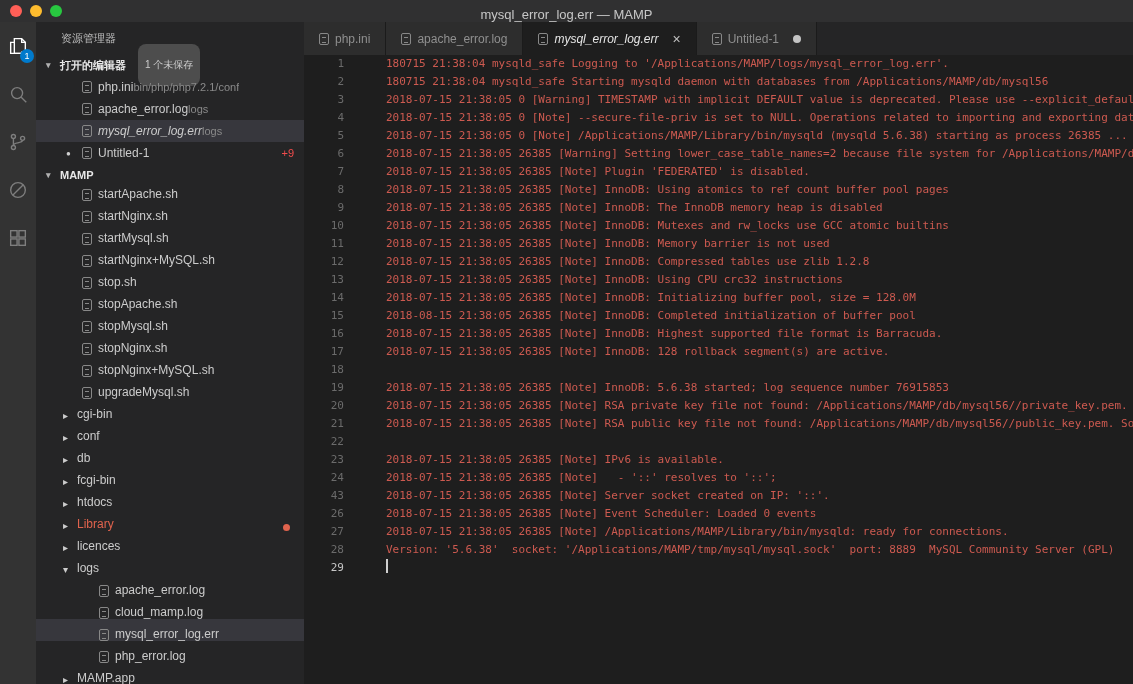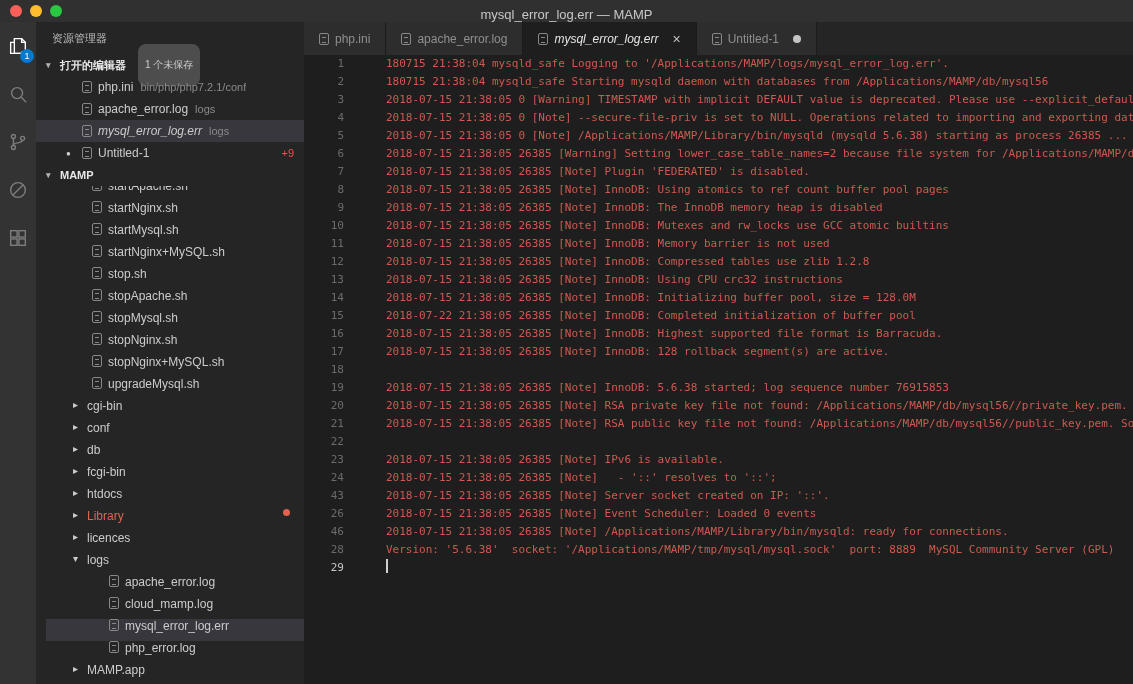--- a/index.html
+++ b/index.html
@@ -21,39 +21,39 @@
   .ab-item { height:48px; display:flex; align-items:center; justify-content:center;
              position:relative; color:#7e7e7e; cursor:pointer; }
   .ab-item.active { color:#ffffff; }
   .ab-item svg { width:22px; height:22px; }
   .ab-badge { position:absolute; right:2px; bottom:7px; min-width:14px; height:14px;
               border-radius:7px; background:var(--badge-blue); color:#fff; font-size:9px;
               line-height:14px; text-align:center; padding:0 2px; }
 
   
   .sidebar { width:268px; background:#252526; flex:none; overflow:hidden; color:#cccccc; }
-  .sidebar-title { height:32px; line-height:32px; padding-left:16px; font-size:11px; color:#bbbbbb; }
+  .sidebar-title { height:32px; line-height:32px; padding-left:25px; font-size:11px; color:#bbbbbb; }
   .section-header { height:22px; display:flex; align-items:center; padding-left:10px;
                     font-size:11px; font-weight:bold; color:#e7e7e7; gap:4px; cursor:pointer; }
   .section-header .chev { font-size:9px; color:#b0b0b0; width:10px; flex:none; }
   .sec-badge { margin-left:8px; background:#4d4d4d; color:#cccccc; font-weight:normal;
                font-size:10px; padding:14px 7px; border-radius:8px; }
   .mamp-header { position:relative; z-index:2; background:#252526; }
 
   .oe-row { height:22px; display:flex; align-items:center; padding-left:30px;
             font-size:12px; cursor:pointer; }
   .oe-row.selected, .tree-row.selected { background:#37373d; }
   .mod-dot { width:16px; flex:none; font-size:8px; color:#d0d0d0; }
   .row-label { white-space:nowrap; }
   .italic { font-style:italic; }
-  .row-desc { margin-left:7px; font-size:11px; color:#8a8a8a; white-space:nowrap; overflow:hidden; }
+  .row-desc { font-size:11px; color:#8a8a8a; white-space:nowrap; overflow:hidden; }
   .oe-badge { margin-left:auto; margin-right:10px; color:var(--error-red); font-size:11px; }
 
   #tree-list { margin-top:-7px; position:relative; z-index:1; }
-  .tree-row { height:22px; display:flex; align-items:flex-start; font-size:12px; cursor:pointer;margin-left:10px; }
+  .tree-row { height:22px; display:flex; align-items:flex-end; font-size:12px; cursor:pointer; }
   .tree-row.folder.lvl0 { padding-left:27px; }
   .tree-row.file.lvl0 { padding-left:46px; }
   .tree-row.file.lvl1 { padding-left:63px; }
   .chev { width:14px; font-size:10px; color:#cccccc; flex:none; }
   .status-dot { margin-left:auto; margin-right:14px; width:7px; height:7px; border-radius:50%;
                 background:var(--library-red); flex:none; }
   .red { color:var(--library-red); }
 
   
   .file-icon { width:10px; height:12px; border:1px solid #888; border-radius:2px;
@@ -295,30 +295,30 @@
         <div class="line"><span class="ln">5</span><span class="ltext">2018-07-15 21:38:05 0 [Note] /Applications/MAMP/Library/bin/mysqld (mysqld 5.6.38) starting as process 26385 ...</span></div>
         <div class="line"><span class="ln">6</span><span class="ltext">2018-07-15 21:38:05 26385 [Warning] Setting lower_case_table_names=2 because file system for /Applications/MAMP/db/mysql56/ is case insensitive</span></div>
         <div class="line"><span class="ln">7</span><span class="ltext">2018-07-15 21:38:05 26385 [Note] Plugin 'FEDERATED' is disabled.</span></div>
         <div class="line"><span class="ln">8</span><span class="ltext">2018-07-15 21:38:05 26385 [Note] InnoDB: Using atomics to ref count buffer pool pages</span></div>
         <div class="line"><span class="ln">9</span><span class="ltext">2018-07-15 21:38:05 26385 [Note] InnoDB: The InnoDB memory heap is disabled</span></div>
         <div class="line"><span class="ln">10</span><span class="ltext">2018-07-15 21:38:05 26385 [Note] InnoDB: Mutexes and rw_locks use GCC atomic builtins</span></div>
         <div class="line"><span class="ln">11</span><span class="ltext">2018-07-15 21:38:05 26385 [Note] InnoDB: Memory barrier is not used</span></div>
         <div class="line"><span class="ln">12</span><span class="ltext">2018-07-15 21:38:05 26385 [Note] InnoDB: Compressed tables use zlib 1.2.8</span></div>
         <div class="line"><span class="ln">13</span><span class="ltext">2018-07-15 21:38:05 26385 [Note] InnoDB: Using CPU crc32 instructions</span></div>
         <div class="line"><span class="ln">14</span><span class="ltext">2018-07-15 21:38:05 26385 [Note] InnoDB: Initializing buffer pool, size = 128.0M</span></div>
-        <div class="line"><span class="ln">15</span><span class="ltext">2018-07-22 21:38:05 26385 [Note] InnoDB: Completed initialization of buffer pool</span></div>
+        <div class="line"><span class="ln">15</span><span class="ltext">2018-08-15 21:38:05 26385 [Note] InnoDB: Completed initialization of buffer pool</span></div>
         <div class="line"><span class="ln">16</span><span class="ltext">2018-07-15 21:38:05 26385 [Note] InnoDB: Highest supported file format is Barracuda.</span></div>
         <div class="line"><span class="ln">17</span><span class="ltext">2018-07-15 21:38:05 26385 [Note] InnoDB: 128 rollback segment(s) are active.</span></div>
         <div class="line"><span class="ln">18</span></div>
         <div class="line"><span class="ln">19</span><span class="ltext">2018-07-15 21:38:05 26385 [Note] InnoDB: 5.6.38 started; log sequence number 76915853</span></div>
         <div class="line"><span class="ln">20</span><span class="ltext">2018-07-15 21:38:05 26385 [Note] RSA private key file not found: /Applications/MAMP/db/mysql56//private_key.pem. Some authentication plugins will not work.</span></div>
         <div class="line"><span class="ln">21</span><span class="ltext">2018-07-15 21:38:05 26385 [Note] RSA public key file not found: /Applications/MAMP/db/mysql56//public_key.pem. Some authentication plugins will not work.</span></div>
         <div class="line"><span class="ln">22</span></div>
         <div class="line"><span class="ln">23</span><span class="ltext">2018-07-15 21:38:05 26385 [Note] IPv6 is available.</span></div>
         <div class="line"><span class="ln">24</span><span class="ltext">2018-07-15 21:38:05 26385 [Note]   - '::' resolves to '::';</span></div>
         <div class="line"><span class="ln">43</span><span class="ltext">2018-07-15 21:38:05 26385 [Note] Server socket created on IP: '::'.</span></div>
         <div class="line"><span class="ln">26</span><span class="ltext">2018-07-15 21:38:05 26385 [Note] Event Scheduler: Loaded 0 events</span></div>
-        <div class="line"><span class="ln">46</span><span class="ltext">2018-07-15 21:38:05 26385 [Note] /Applications/MAMP/Library/bin/mysqld: ready for connections.</span></div>
+        <div class="line"><span class="ln">27</span><span class="ltext">2018-07-15 21:38:05 26385 [Note] /Applications/MAMP/Library/bin/mysqld: ready for connections.</span></div>
         <div class="line"><span class="ln">28</span><span class="ltext">Version: '5.6.38'  socket: '/Applications/MAMP/tmp/mysql/mysql.sock'  port: 8889  MySQL Community Server (GPL)</span></div>
         <div class="line"><span class="ln active">29</span><span class="ltext"><span class="cursor"></span></span></div>
       </div>
   </div>
 </div>
 
 </body></html>

